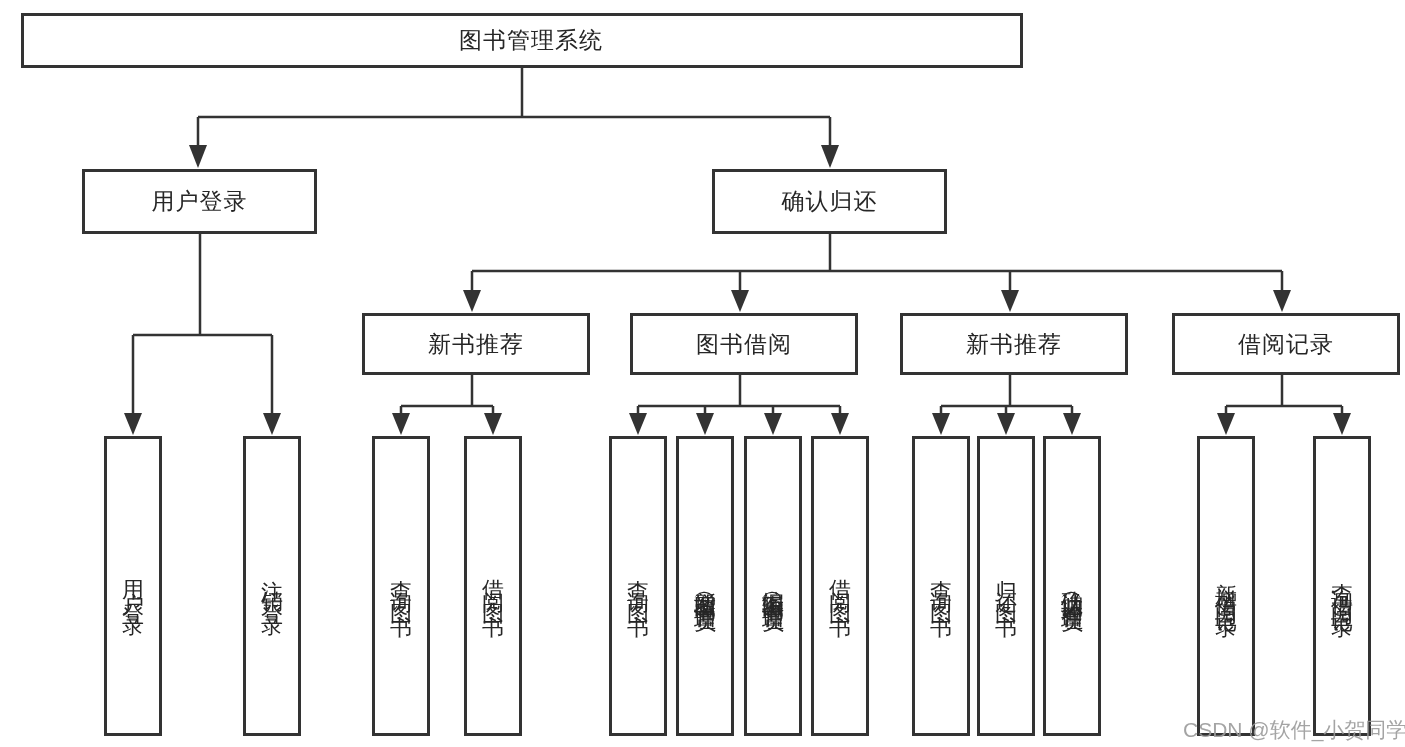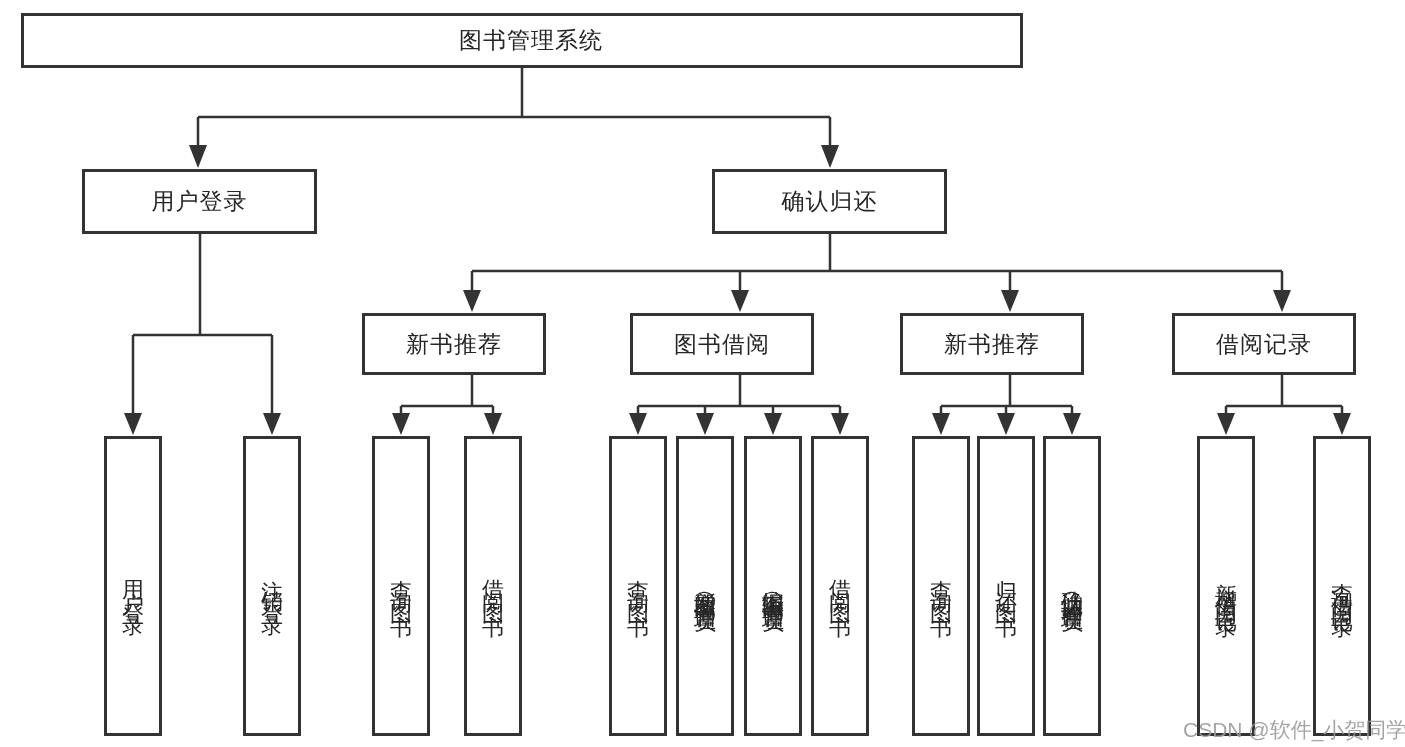--- a/index.html
+++ b/index.html
@@ -29,21 +29,21 @@
     text-orientation: mixed;
     font-size: 22px;
     line-height: 1;
   }
   .v4 { letter-spacing: 12px; }
   .v6 { letter-spacing: 7px; }
   .v9 { letter-spacing: 3px; }
   
   .root  { left: 21px;  top: 13px;  width: 1002px; height: 55px; padding-left: 18px; }
   .lvl2  { top: 169px; height: 65px; width: 235px; }
-  .lvl3  { top: 313px; height: 62px; width: 184px; }
+  .lvl3  { top: 313px; height: 62px; width: 228px; }
   .leaf  { top: 436px; height: 300px; width: 58px; }
   #n-user   { left: 82px; }
   #n-book   { left: 712px; }
   #n-new    { left: 362px; }
   #n-borrow { left: 630px; text-align: center; }
   #n-cur    { left: 900px; }
   #n-rec    { left: 1172px; font-family: Liberation Serif, serif; }
   #lf-login   { left: 104px; }
   #lf-logout  { left: 243px; }
   #lf-nquery  { left: 372px; }

